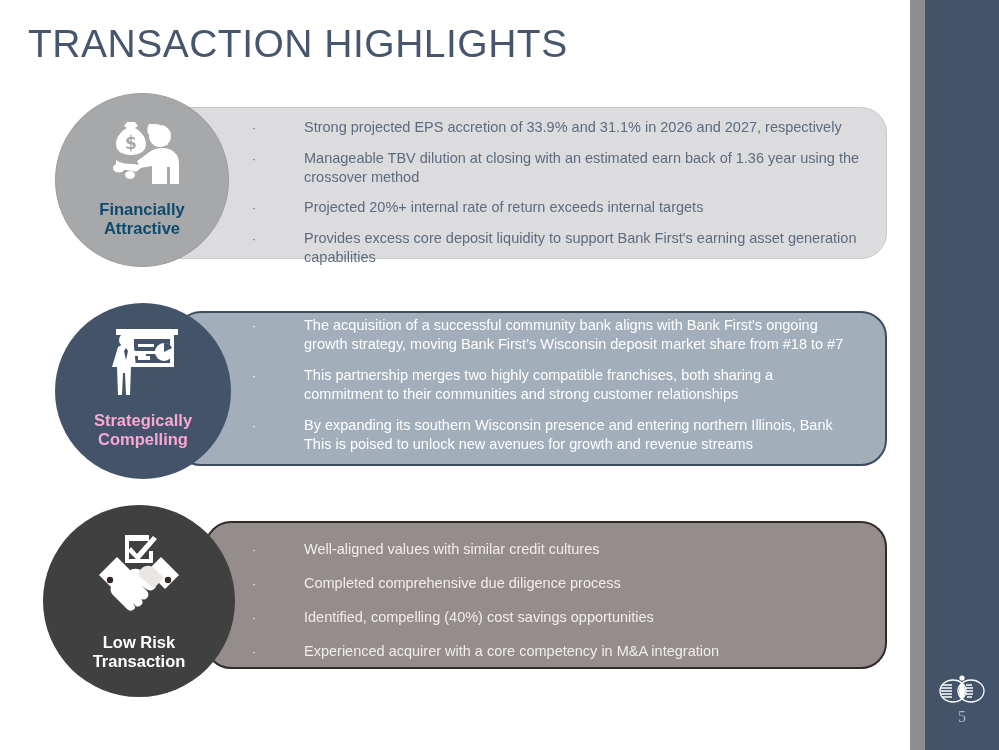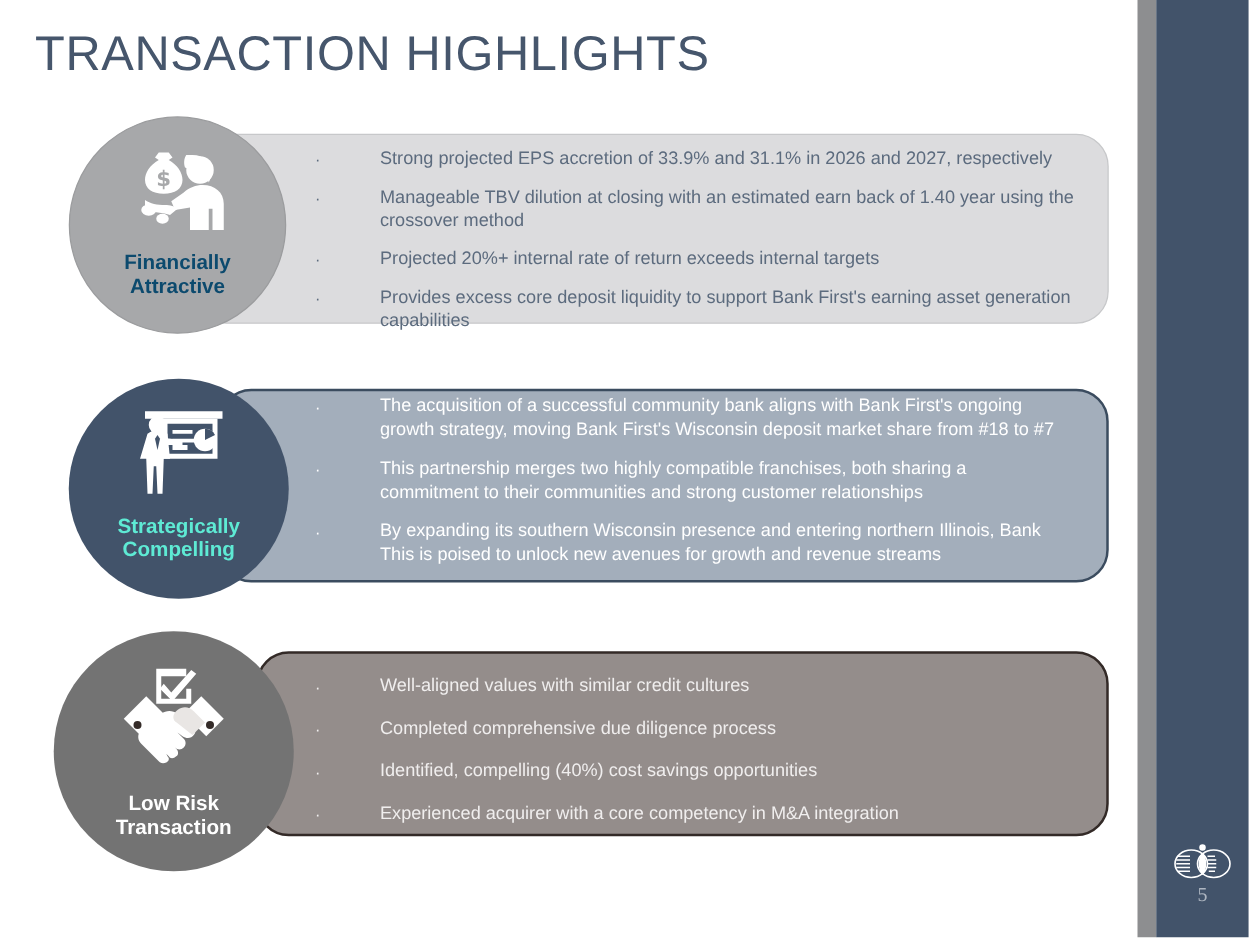--- a/index.html
+++ b/index.html
@@ -133,34 +133,34 @@
   
   #panel-2 {
     left: 175px; top: 311px; width: 712px; height: 155px;
     background: #a3aebb;
     border: 2px solid #3b4c5f;
   }
   #circle-2 {
     left: 55px; top: 303px; width: 176px; height: 176px;
     background: #42536a;
   }
-  #circle-2 .circle-label { color: #5eead4; }
+  #circle-2 .circle-label { color: #f9a8d4; }
   #bullets-2 { left: 252px; top: 316px; width: 600px; }
   #bullets-2 .bullet-row { margin-bottom: 12px; }
   #bullets-2 .bullet-dot, #bullets-2 .bullet-text { color: #ffffff; }
 
   
   #panel-3 {
     left: 205px; top: 521px; width: 682px; height: 148px;
     background: #948d8b;
     border: 2px solid #332a27;
   }
   #circle-3 {
     left: 43px; top: 505px; width: 192px; height: 192px;
-    background: #737373;
+    background: #404040;
   }
   #circle-3 .circle-icon { margin-top: 28px; }
   #circle-3 .circle-label { color: #ffffff; margin-top: 14px; }
   #bullets-3 { left: 252px; top: 540px; width: 620px; }
   #bullets-3 .bullet-row { margin-bottom: 14px; }
   #bullets-3 .bullet-dot, #bullets-3 .bullet-text { color: #f0eeee; }
 </style>
 </head>
 <body>
 
@@ -186,21 +186,21 @@
 <div class="section">
   <div class="panel" id="panel-1"></div>
 
   <div class="bullets" id="bullets-1">
     <div class="bullet-row">
       <span class="bullet-dot">·</span>
       <span class="bullet-text">Strong projected EPS accretion of 33.9% and 31.1% in 2026 and 2027, respectively</span>
     </div>
     <div class="bullet-row">
       <span class="bullet-dot">·</span>
-      <span class="bullet-text">Manageable TBV dilution at closing with an estimated earn back of 1.40 year using the crossover method</span>
+      <span class="bullet-text">Manageable TBV dilution at closing with an estimated earn back of 1.36 year using the crossover method</span>
     </div>
     <div class="bullet-row">
       <span class="bullet-dot">·</span>
       <span class="bullet-text">Projected 20%+ internal rate of return exceeds internal targets</span>
     </div>
     <div class="bullet-row">
       <span class="bullet-dot">·</span>
       <span class="bullet-text">Provides excess core deposit liquidity to support Bank First's earning asset generation capabilities</span>
     </div>
   </div>

